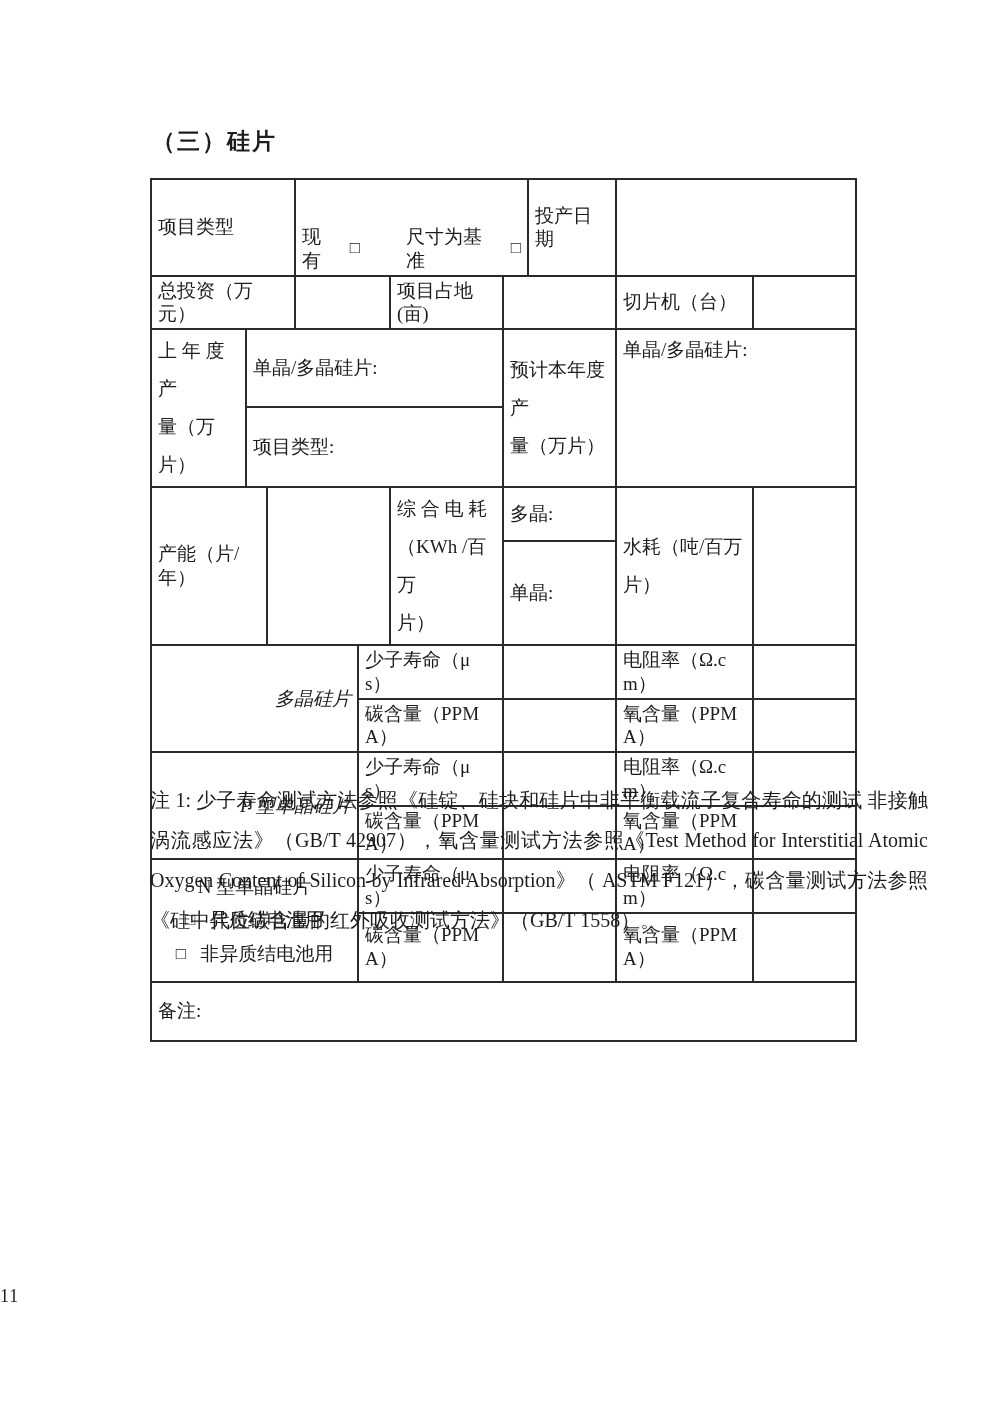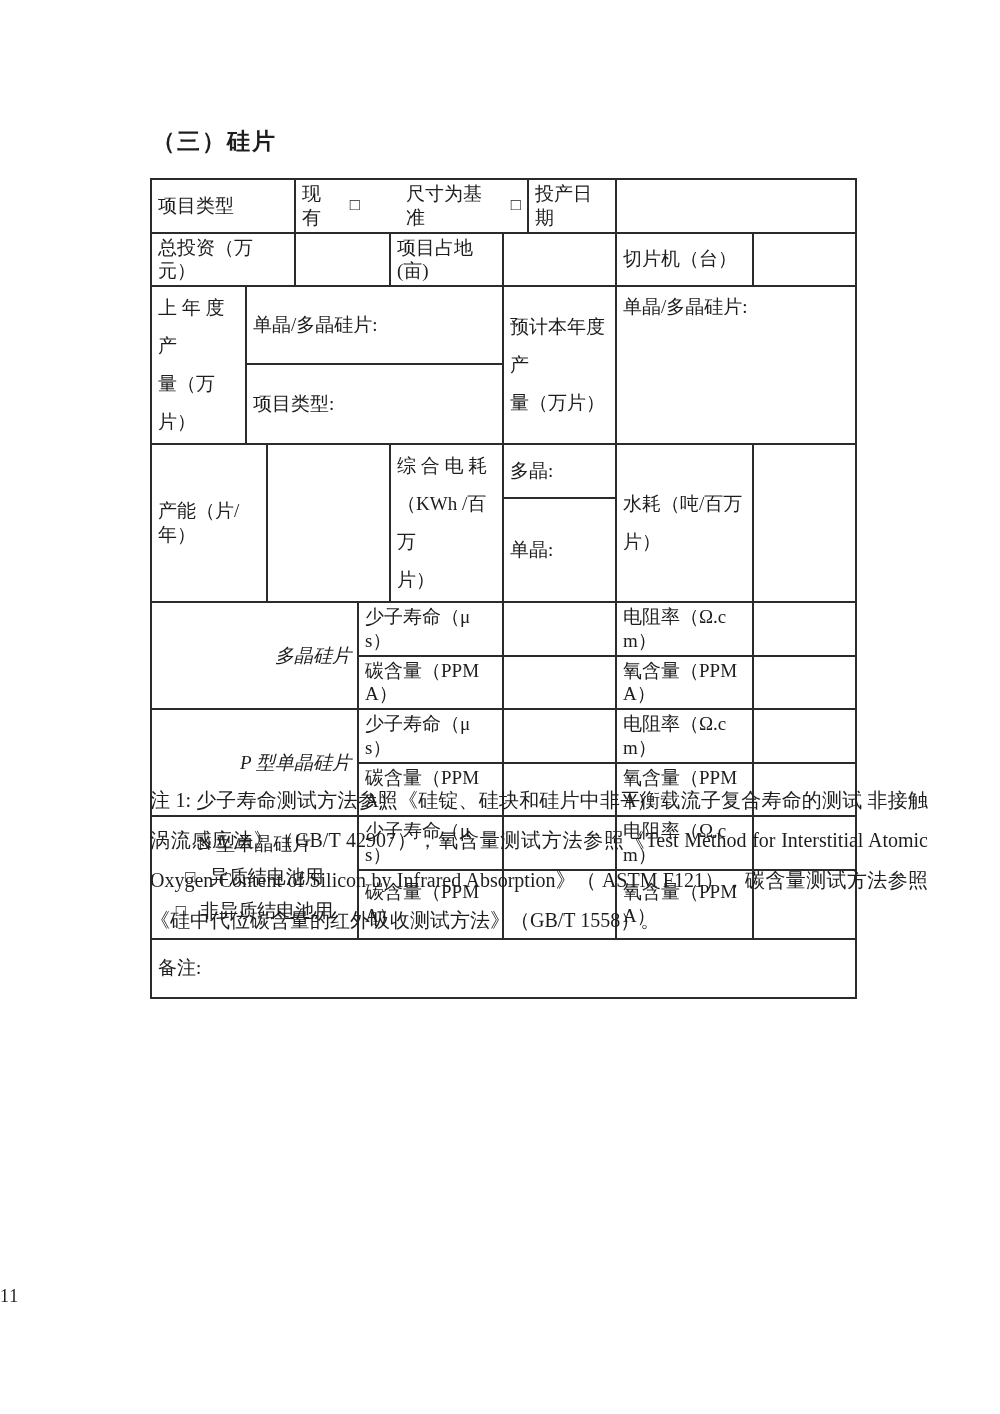--- a/index.html
+++ b/index.html
@@ -16,21 +16,21 @@
   table.form {
     position:absolute; left:150px; top:178px; width:706px;
     border-collapse:collapse; table-layout:fixed;
   }
   table.form td {
     border:2px solid #2b2b2b; font-size:19px; line-height:1.25;
     padding:2px 6px; vertical-align:middle; overflow:hidden;
     word-break:break-all;
   }
   td.center { text-align:right; padding:2px 2px;font-style:italic; }
-  .opts { display:flex; align-items:center; gap:10px; }
+  .opts { display:flex; align-items:center; gap:10px;margin-top:43px; }
   .opts .gap { width:26px; }
   .ml div { line-height:38px; }
   .ml3 div { line-height:38px; }
   .ncell { display:flex; flex-direction:column; justify-content:space-evenly; height:111px; }
   .ncell .nline1 { text-align:center; }
   .ncell .nchk { text-align:center; }
   .nchk .box { margin-right:14px; }
   .box { font-size:17px; position:relative; top:-1px; }
   .notes {
     position:absolute; left:150px; top:780px; width:778px;

